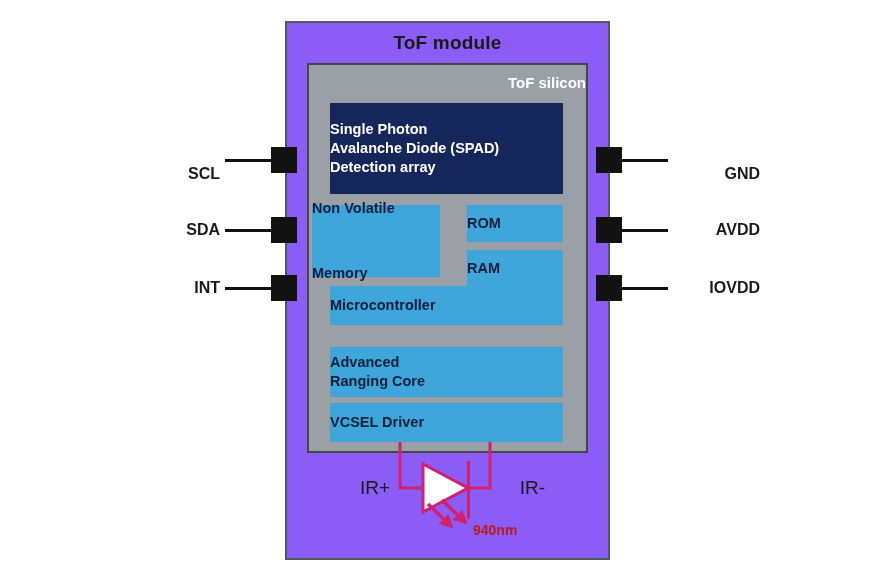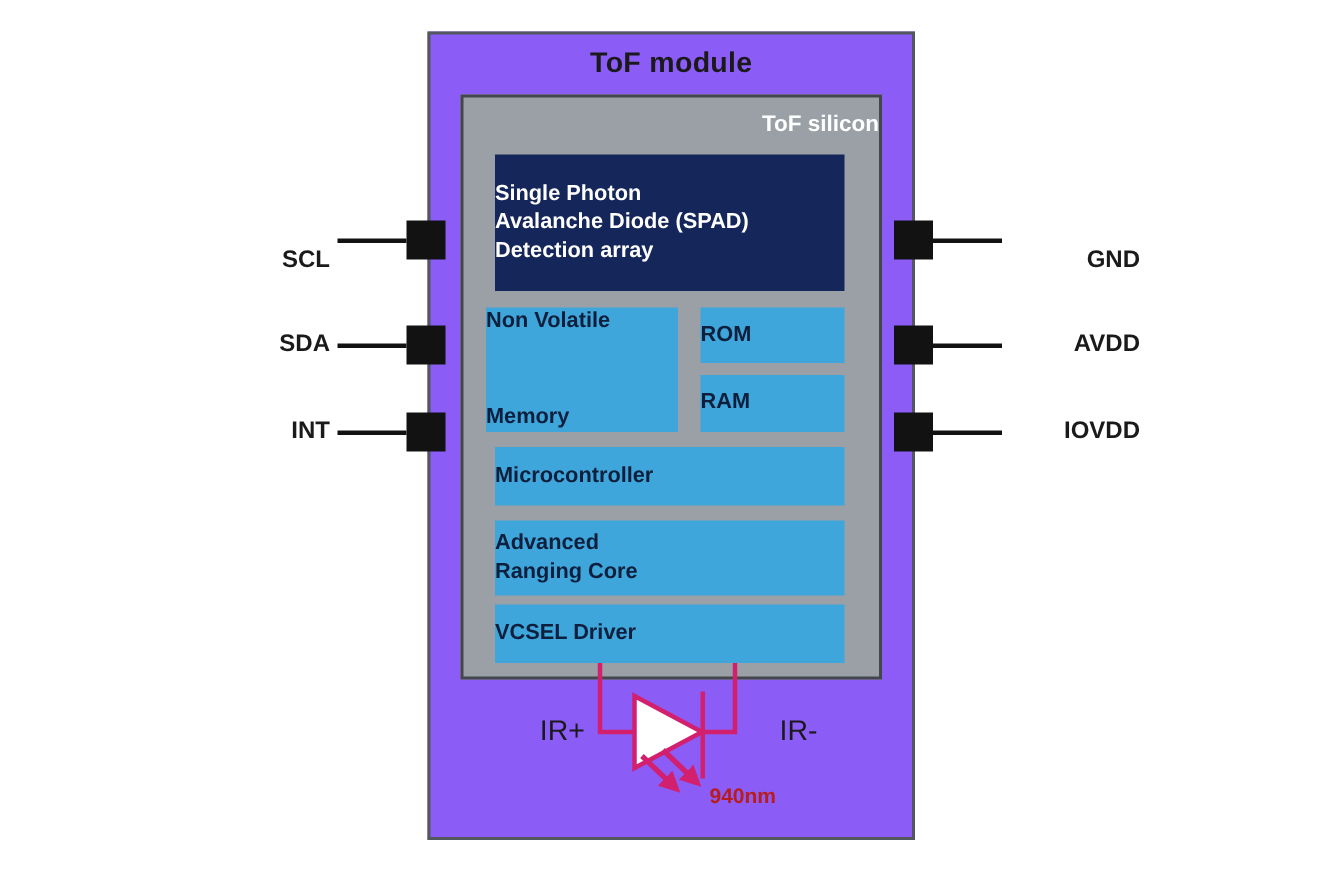--- a/index.html
+++ b/index.html
@@ -28,24 +28,24 @@
   }
   
   .blk{
     position:absolute;display:flex;flex-direction:column;align-items:flex-start;
     justify-content:center;text-align:center;font-weight:bold;
   }
   .blk span{display:block;line-height:1.32;}
   .blk-navy{background:#15265b;color:#ffffff;font-size:14.5px;}
   .blk-blue{background:#3fa6db;color:#0d1f3c;font-size:14.5px;}
   .blk-spad {left:21px; top:38px;  width:233px;height:91px;}
-  .blk-nvm  {left:15px; top:140px; width:128px;height:83px;gap:45px;}
+  .blk-nvm  {left:3px; top:140px; width:128px;height:72px;gap:45px;}
   .blk-rom  {left:158px;top:140px; width:96px; height:37px;}
   .blk-ram  {left:158px;top:185px; width:96px; height:38px;}
-  .blk-mcu  {left:21px; top:233px; width:233px;height:39px;}
+  .blk-mcu  {left:21px; top:221px; width:233px;height:39px;}
   .blk-arc  {left:21px; top:282px; width:233px;height:50px;}
   .blk-vcsel{left:21px; top:338px; width:233px;height:39px;}
   
   .pin-square{position:absolute;width:26px;height:26px;background:#121212;}
   .pin-line{position:absolute;width:46px;height:3px;background:#121212;}
   .pin-label{
     position:absolute;height:22px;line-height:22px;font-size:16px;
     font-weight:bold;color:#1a1a1a;
   }
   .pin-label.left{left:140px;width:80px;text-align:right;}

